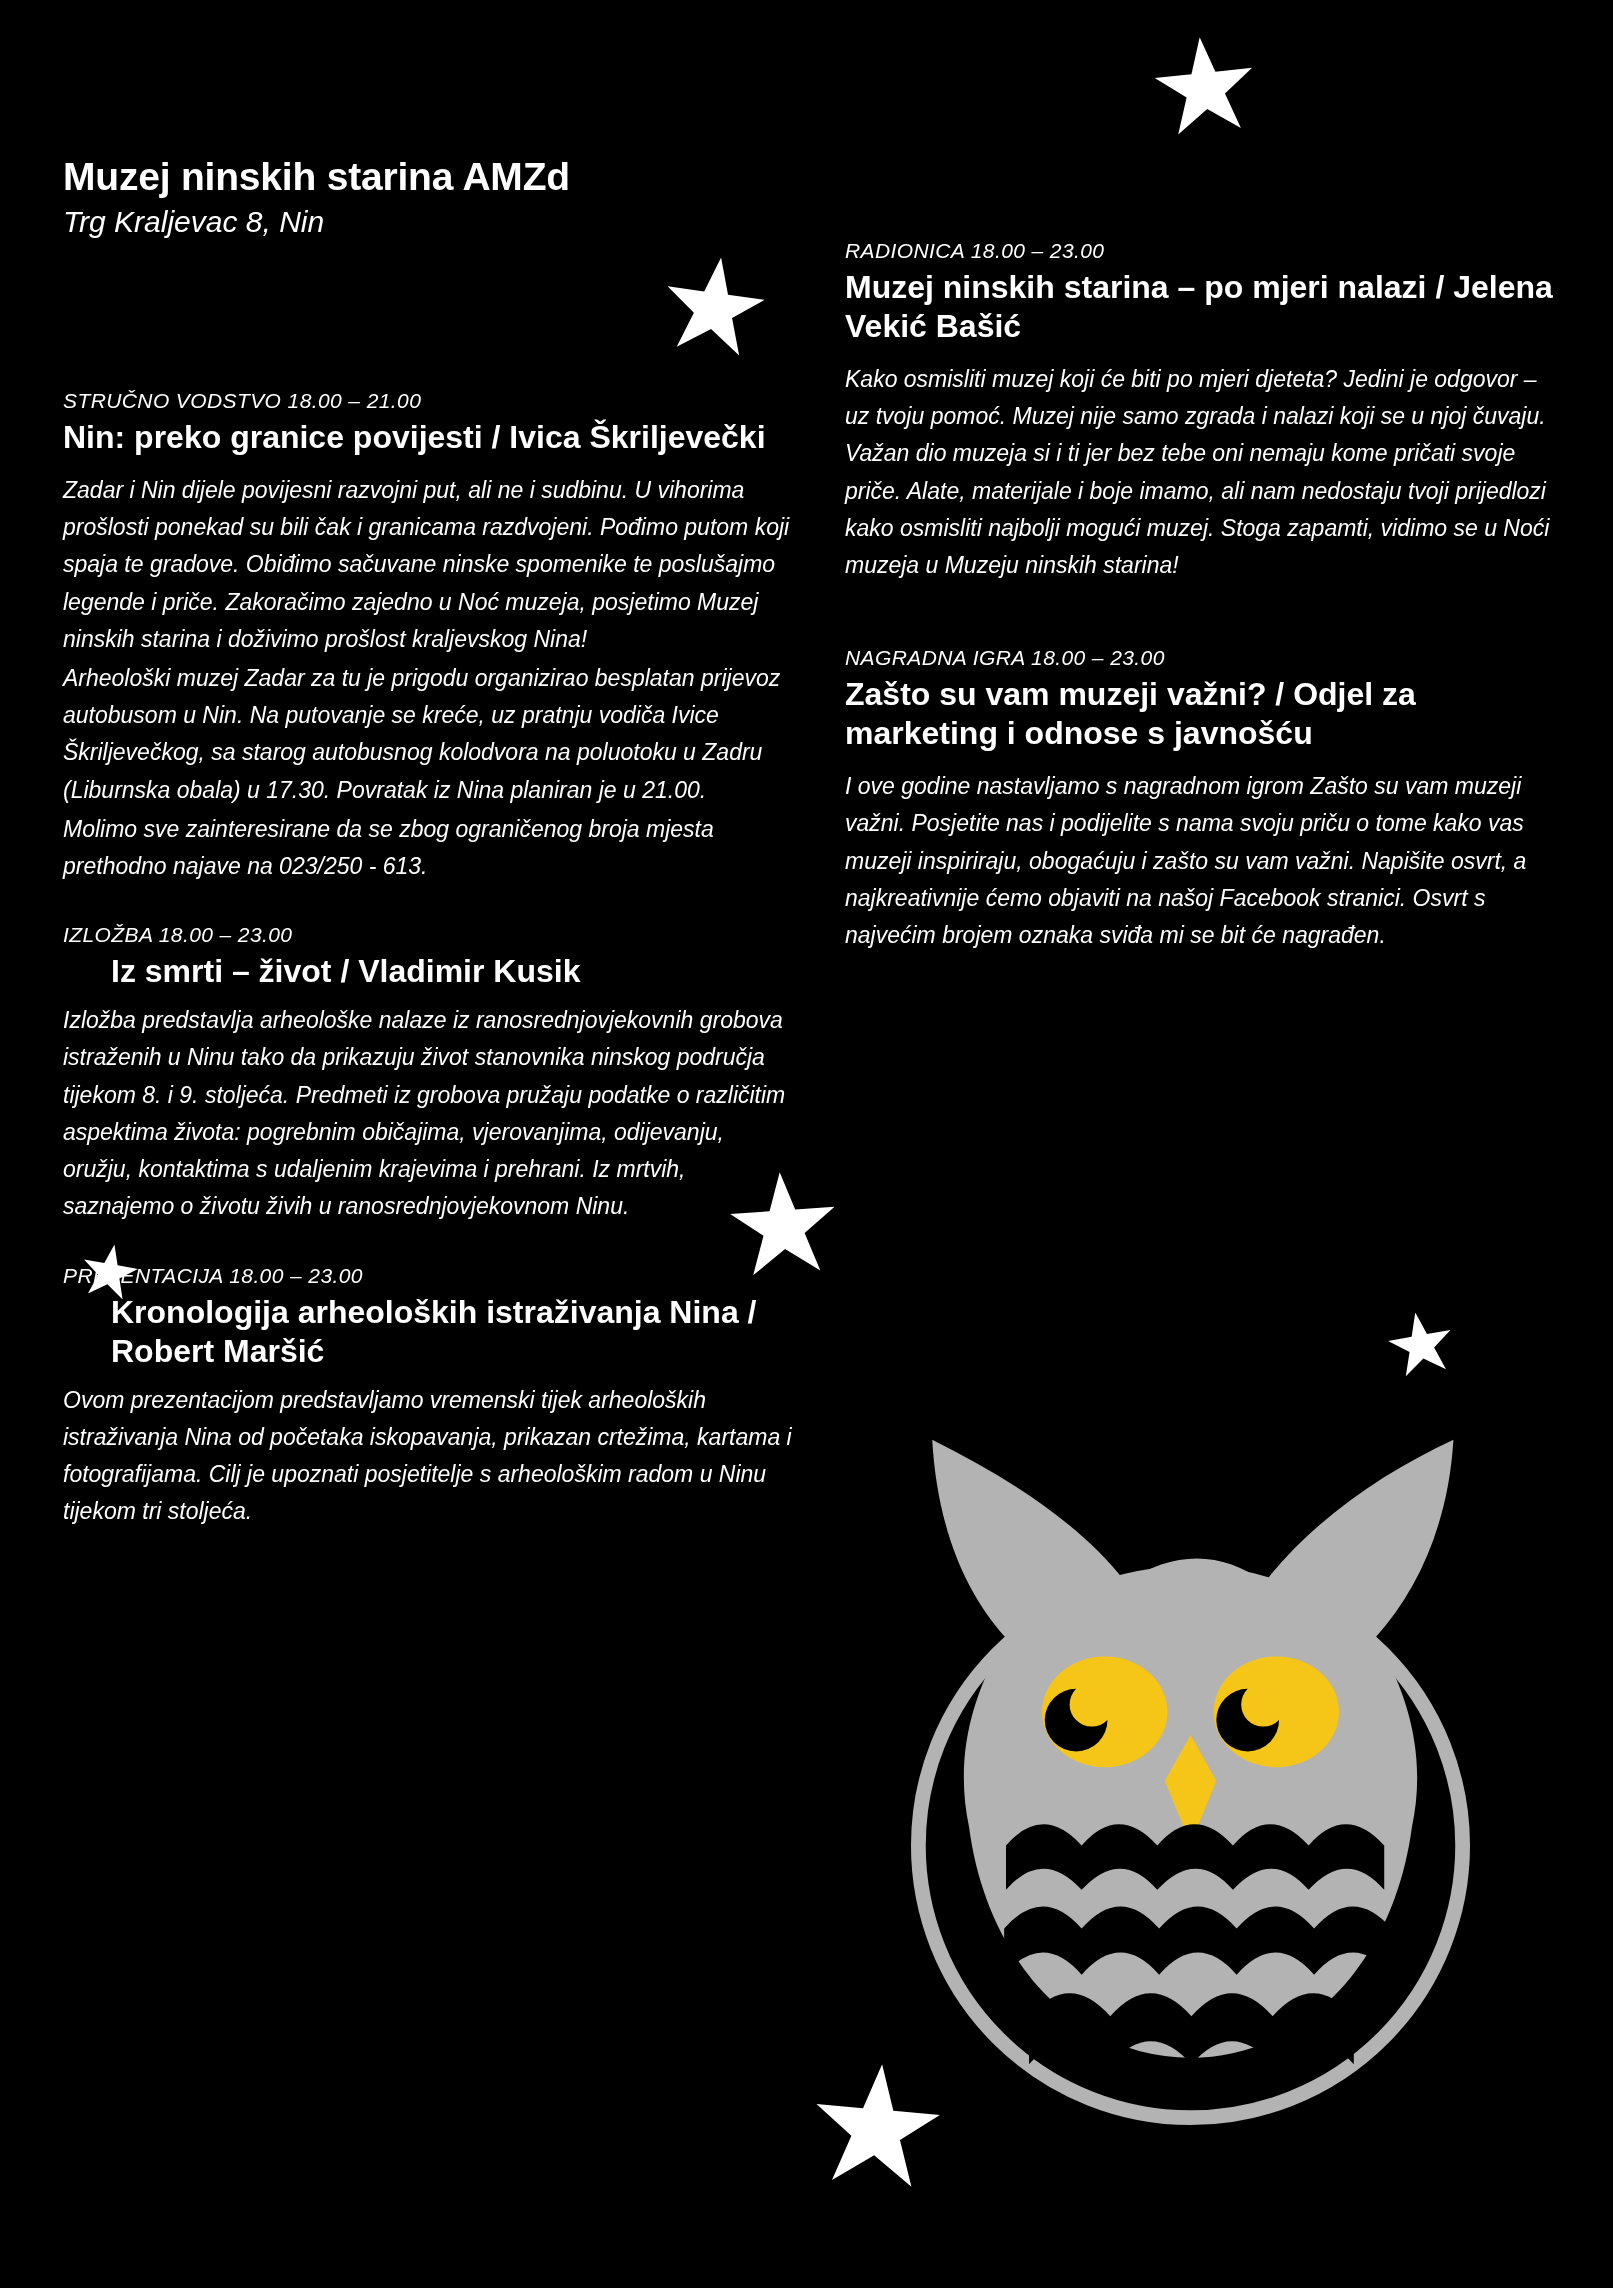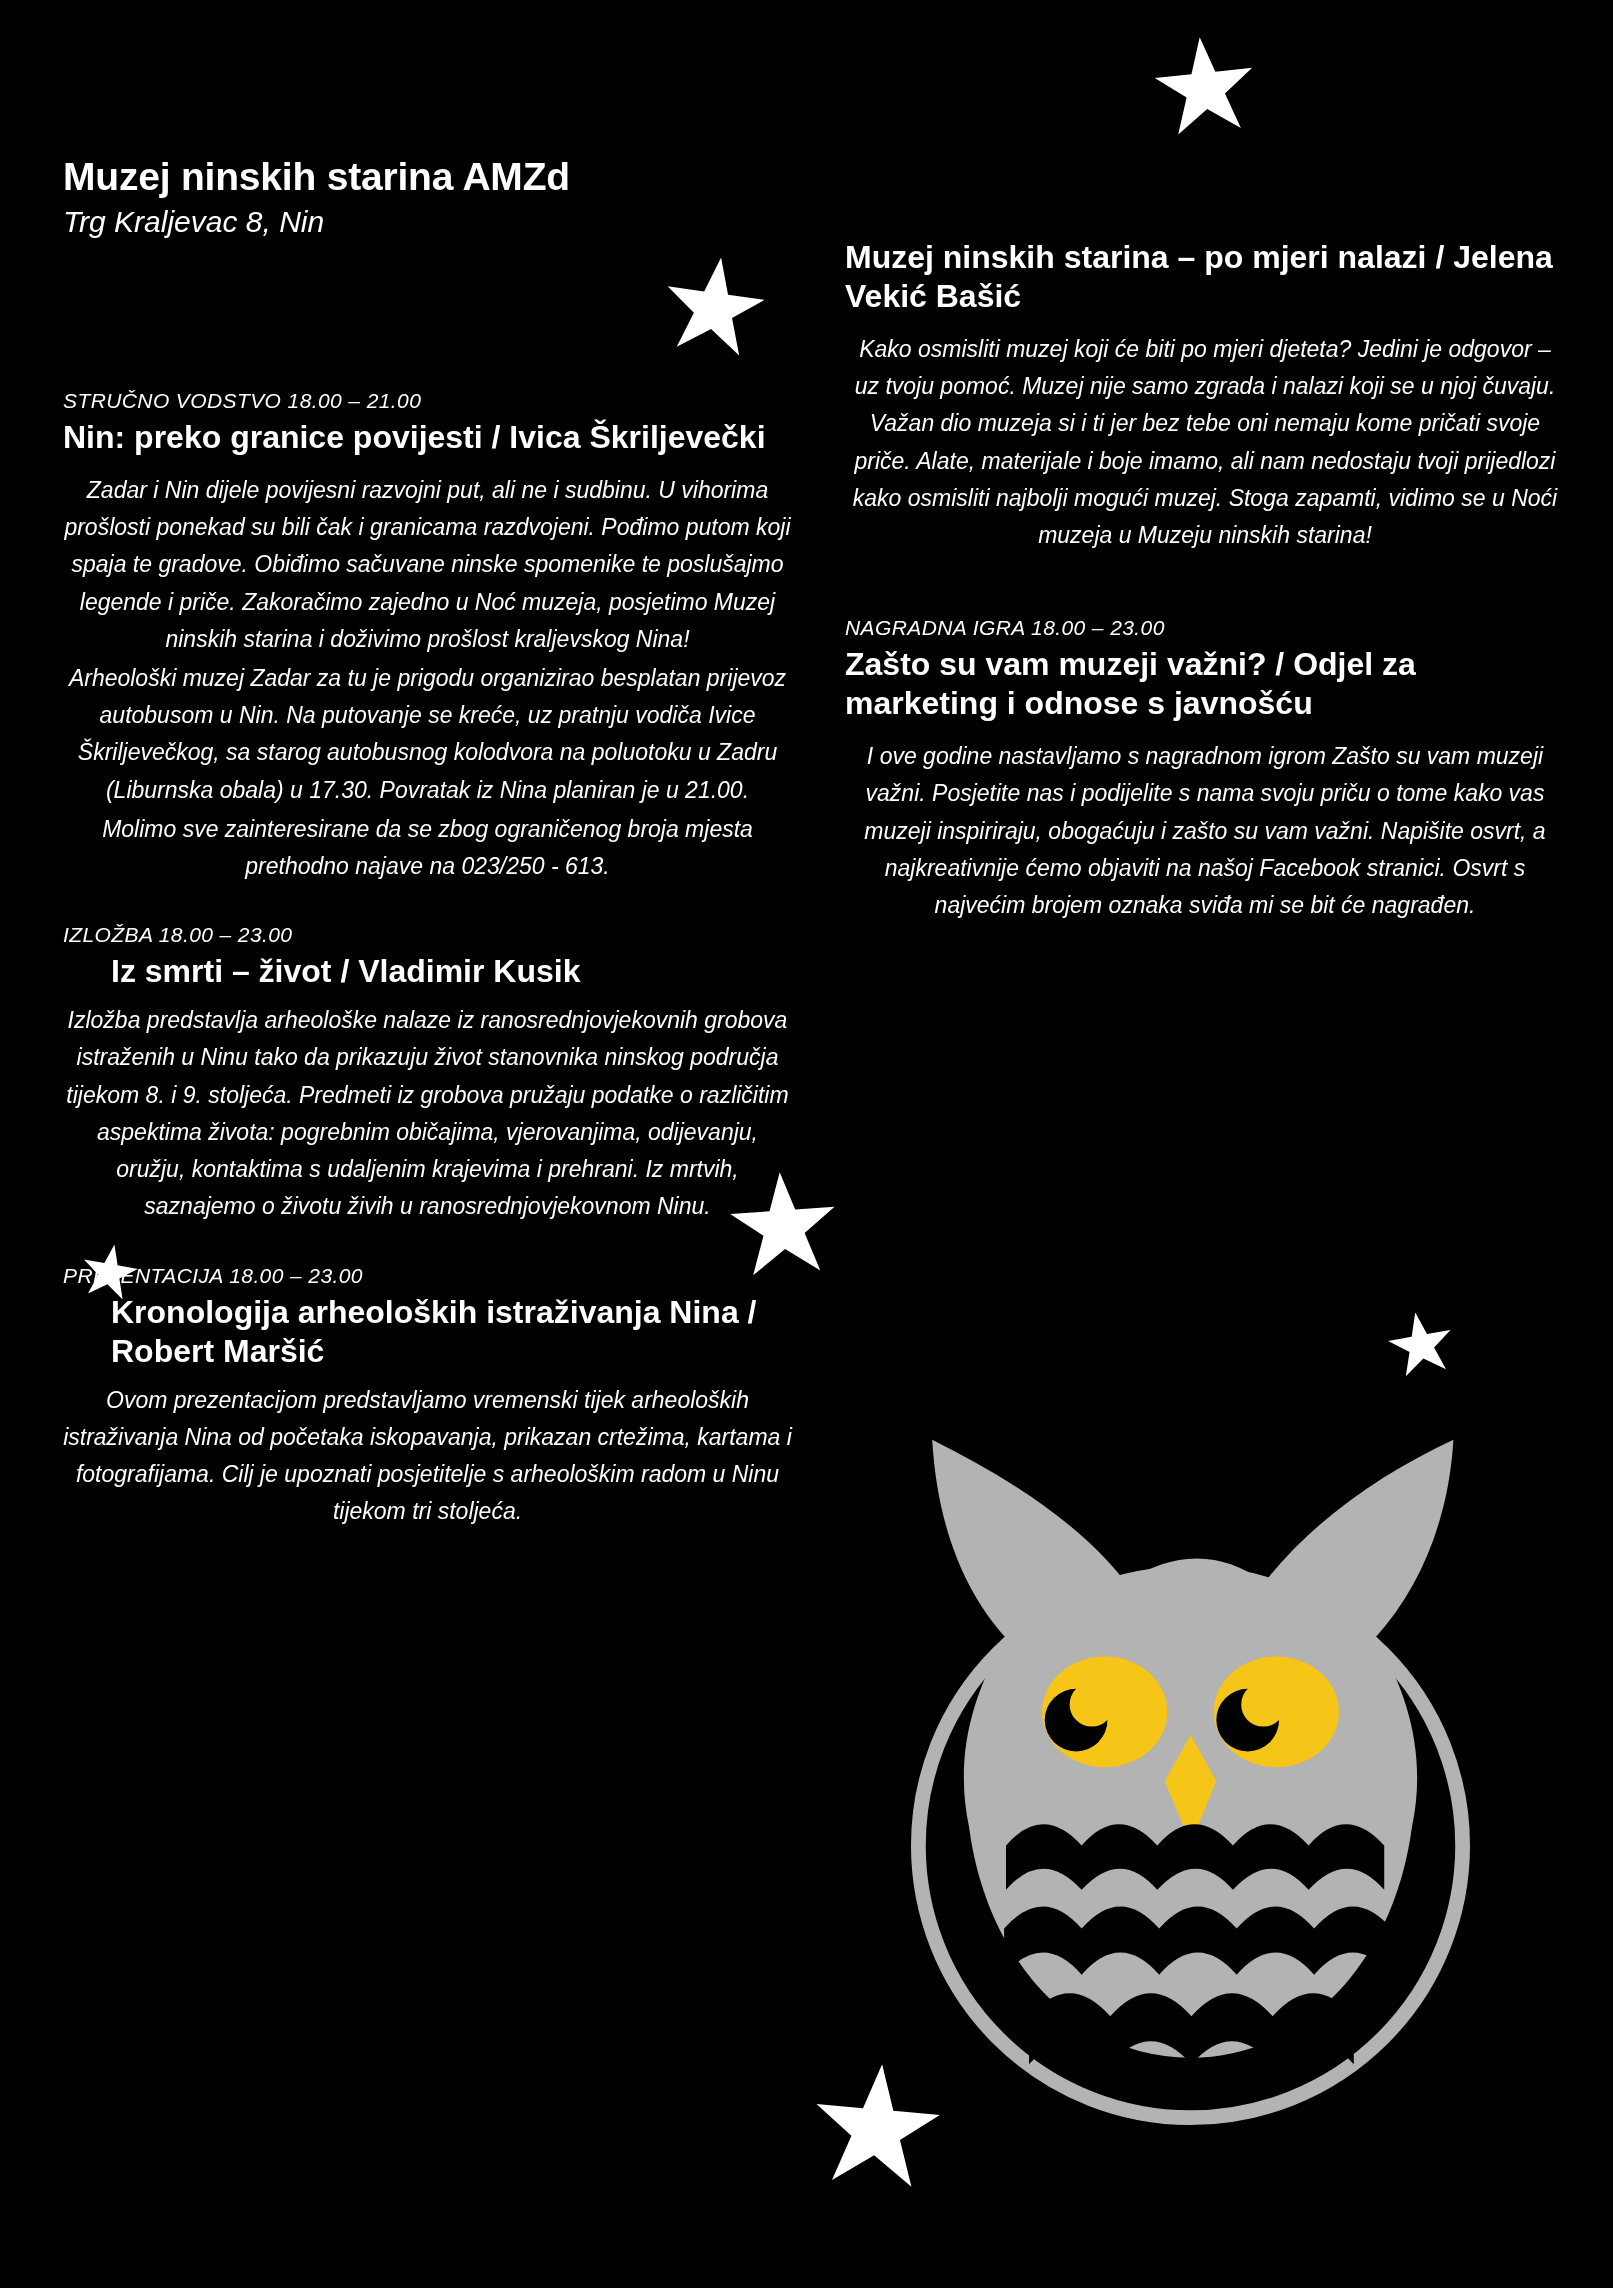--- a/index.html
+++ b/index.html
@@ -71,21 +71,20 @@
     font-size: 32px;
     font-weight: bold;
     line-height: 1.22;
     margin: 0 0 14.8px 0;
   }
   .event-body p {
     font-size: 23px;
     font-style: italic;
     line-height: 1.62;
     margin: 0 0 1.8px 0;
-    text-align: center;
   }
   .event-body p + p { margin-top: 1.8px; }
 
   .tight .event-title { margin-bottom: 11px; margin-left: 48px; }
 
   
   .star {
     position: absolute;
     background: #ffffff;
     clip-path: polygon(50% 0%, 61.8% 35.2%, 98% 35.2%, 68.9% 57.3%, 80.9% 92.7%, 50% 70.8%, 19.1% 92.7%, 31.1% 57.3%, 2% 35.2%, 38.2% 35.2%);
@@ -150,20 +149,21 @@
       <div class="event-body">
         <p>Ovom prezentacijom predstavljamo vremenski tijek arheoloških istraživanja Nina od početaka iskopavanja, prikazan crtežima, kartama i fotografijama. Cilj je upoznati posjetitelje s arheološkim radom u Ninu tijekom tri stoljeća.</p>
       </div>
     </div>
 
   </div>
 
   <div class="col col-right">
 
     <div class="event">
+      <div class="event-kicker">RADIONICA 18.00 – 23.00</div>
       <div class="event-title">Muzej ninskih starina – po mjeri nalazi / Jelena Vekić Bašić</div>
       <div class="event-body">
         <p>Kako osmisliti muzej koji će biti po mjeri djeteta? Jedini je odgovor – uz tvoju pomoć. Muzej nije samo zgrada i nalazi koji se u njoj čuvaju. Važan dio muzeja si i ti jer bez tebe oni nemaju kome pričati svoje priče. Alate, materijale i boje imamo, ali nam nedostaju tvoji prijedlozi kako osmisliti najbolji mogući muzej. Stoga zapamti, vidimo se u Noći muzeja u Muzeju ninskih starina!</p>
       </div>
     </div>
 
     <div class="event" style="margin-top:61px">
       <div class="event-kicker">NAGRADNA IGRA 18.00 – 23.00</div>
       <div class="event-title">Zašto su vam muzeji važni? / Odjel za marketing i odnose s javnošću</div>
       <div class="event-body">

